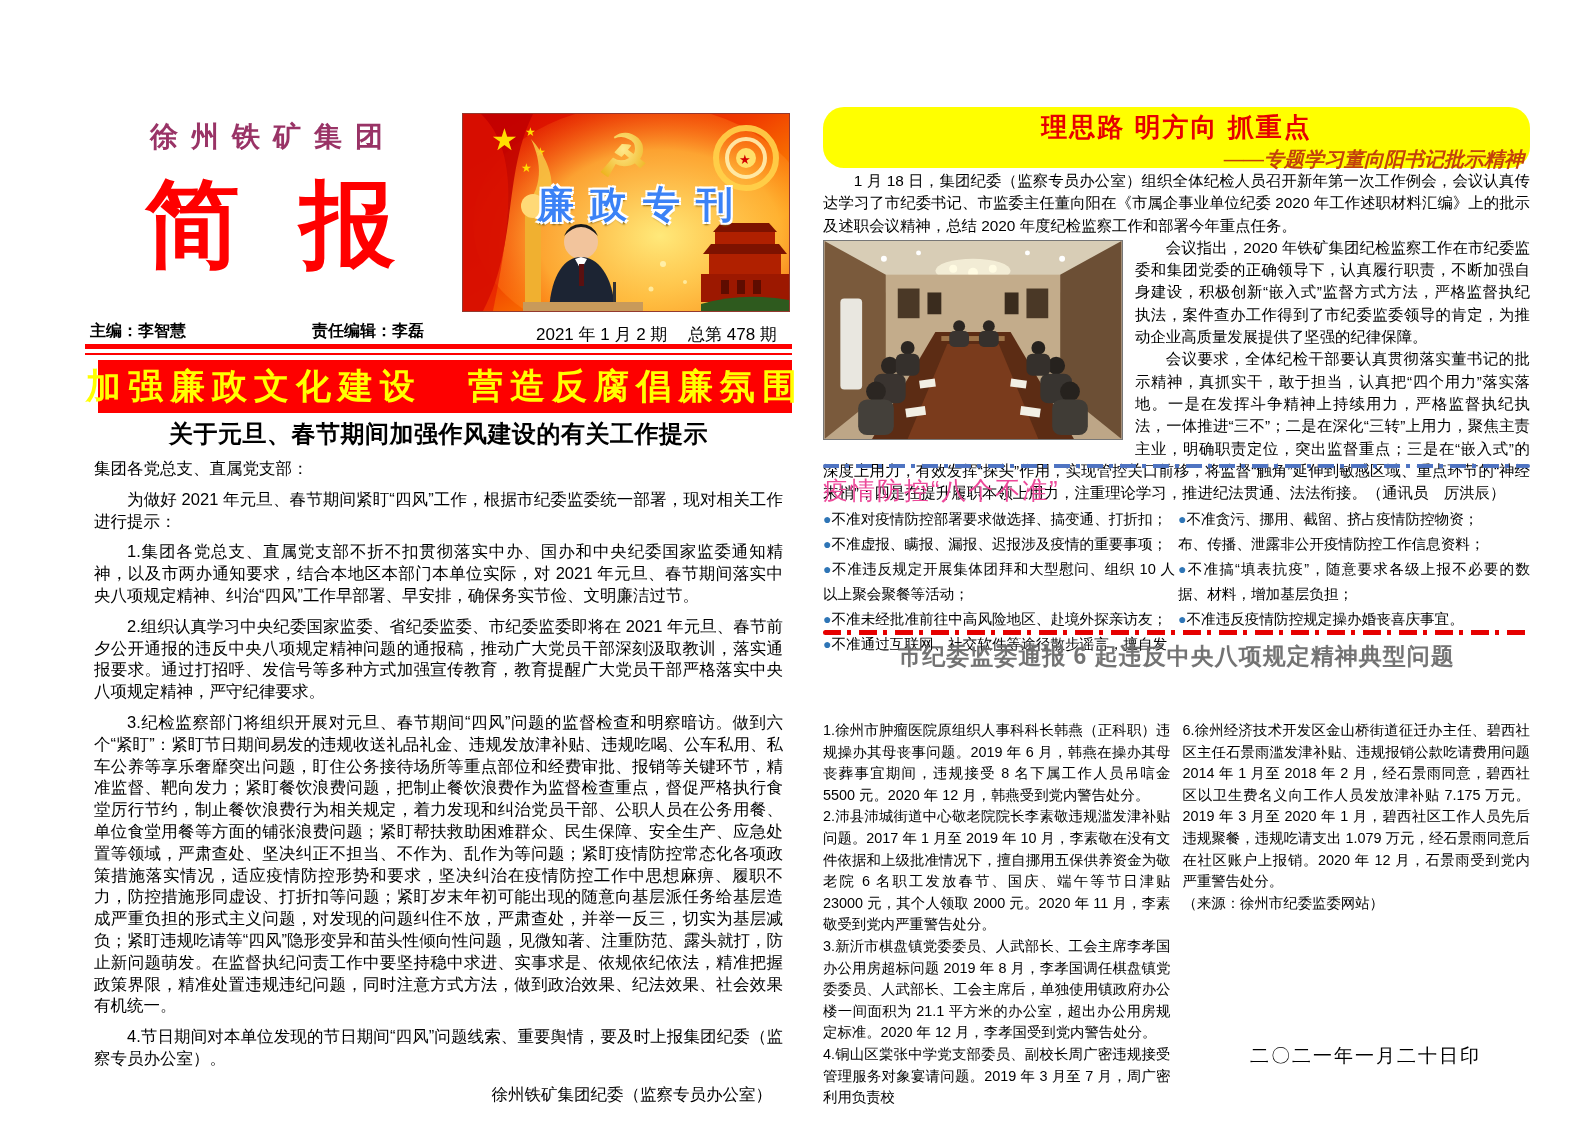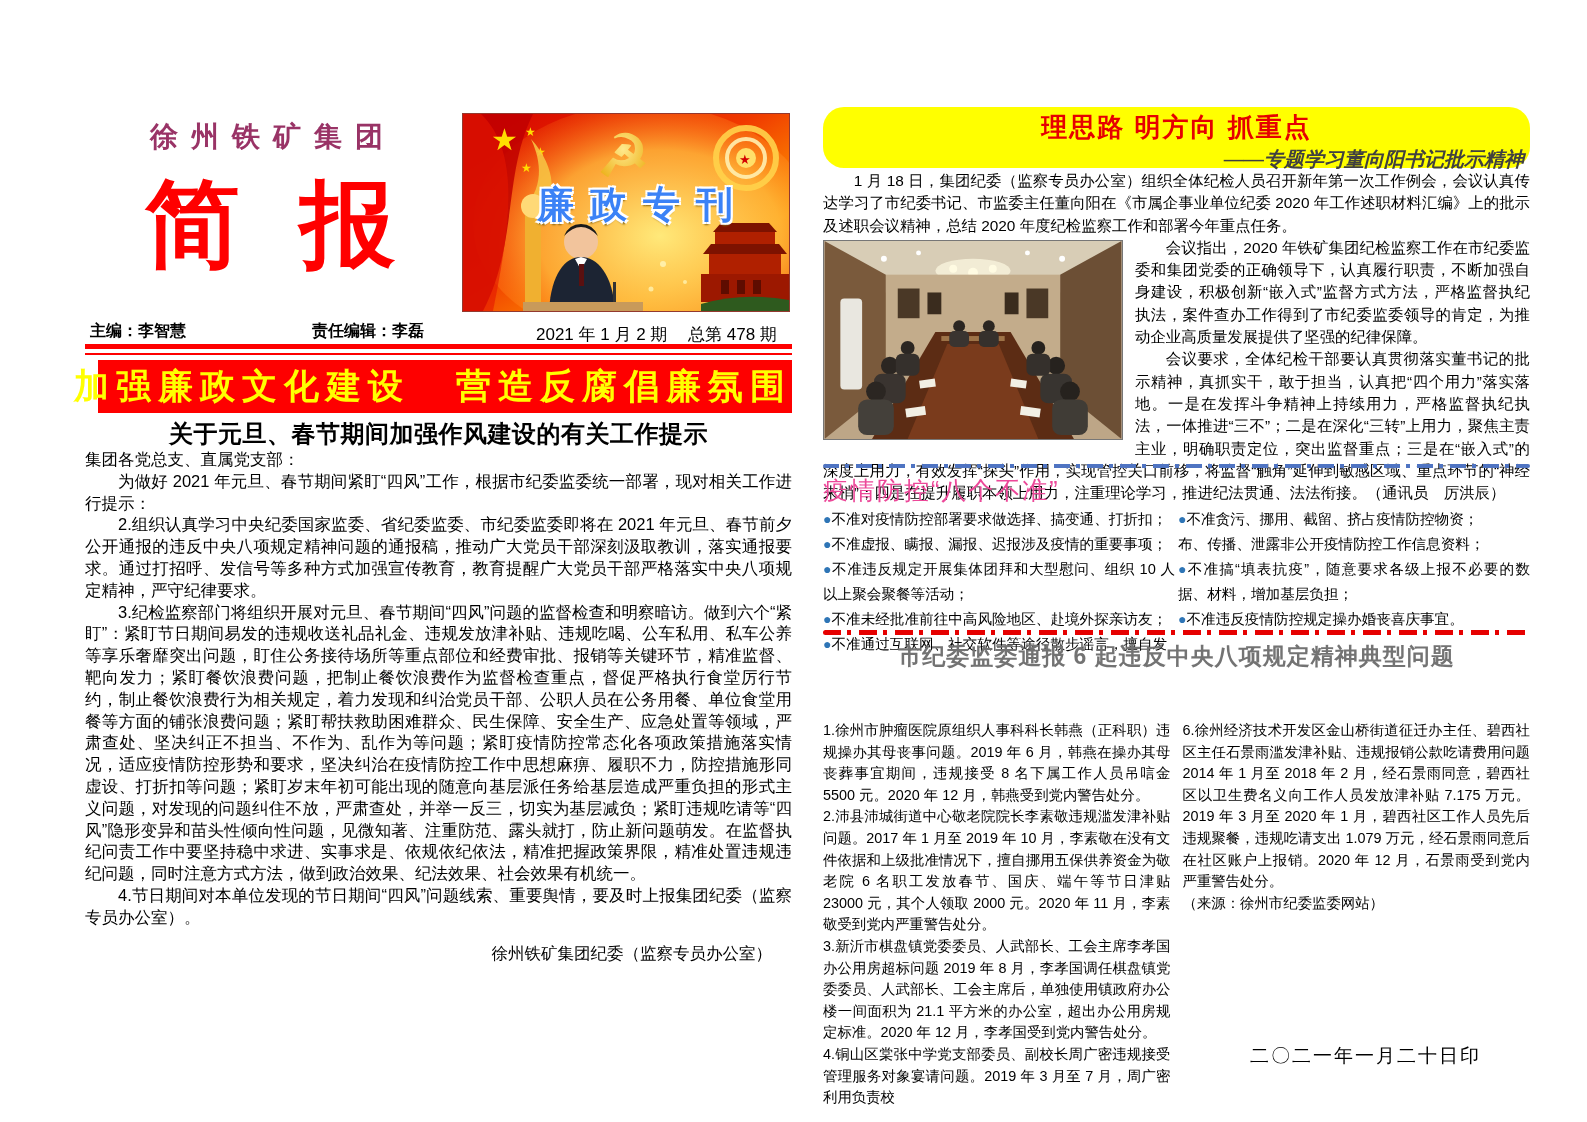--- a/index.html
+++ b/index.html
@@ -19,35 +19,35 @@
                 padding-left:34px;box-sizing:border-box;
                 color:#3b82f6;font-size:37px;font-weight:900;letter-spacing:16px;
                 font-family:"Liberation Serif",serif;
                 text-shadow:-2px -2px 0 #fff,2px -2px 0 #fff,-2px 2px 0 #fff,2px 2px 0 #fff,0 3px 2px #861;}
   .mh-info{position:absolute;top:321px;font-size:16px;font-weight:700;}
   .mh-issue{position:absolute;top:323px;font-size:17px;font-weight:400;}
   .red-double{position:absolute;left:85px;top:344px;width:707px;height:4px;
               border-top:5px solid #fe0000;border-bottom:2px solid #fe0000;}
   
   .slogan{position:absolute;left:98px;top:360px;width:694px;height:53px;background:#fe0000;
-          display:flex;align-items:center;justify-content:flex-end;gap:46px;
+          display:flex;align-items:center;justify-content:center;gap:46px;
           color:#ffff00;font-size:35px;font-weight:900;letter-spacing:7px;white-space:nowrap;}
   .l-title{position:absolute;left:85px;top:418px;width:707px;text-align:center;
            font-size:24px;font-weight:900;letter-spacing:0.5px;}
   .l-body{position:absolute;left:85px;top:449px;width:707px;font-size:16.5px;
           line-height:21.8px;text-align:justify;}
-  .l-body p{margin:0;}
+  .l-body p{margin:9px;}
   .indent{text-indent:2em;}
   .l-sign{text-align:right;margin-top:14px;padding-right:20px;}
   
   .r-col{left:823px;width:707px;position:absolute;border-radius:21px;}
   .yellow-banner{top:107px;height:61px;background:#ffff00;}
   .yb-title{text-align:center;color:#e60000;font-size:26px;font-weight:900;
             letter-spacing:2px;padding-top:3px;}
-  .yb-sub{text-align:right;color:#404040;font-size:20px;font-weight:700;font-style:italic;
+  .yb-sub{text-align:right;color:#c2410c;font-size:20px;font-weight:700;font-style:italic;
           font-family:"Liberation Serif",serif;padding-right:6px;margin-top:1px;}
   .r-article{top:170px;font-size:15.4px;line-height:22.3px;text-align:justify;}
   .r-article p{margin:0;}
   .meeting-photo{float:left;width:298px;height:198px;margin:3px 12px 2px 0;
                  border:1px solid #777;}
   .div-blue{top:464px;height:4px;
             background-image:repeating-linear-gradient(to right,#4f74c2 0 16px,transparent 16px 22px,#4f74c2 22px 26px,transparent 26px 33px);}
   .epi-title{top:474px;color:#ec4899;font-size:25px;font-weight:400;letter-spacing:2px;}
   .epi-cols{top:507px;display:flex;gap:3px;}
   .epi-col{width:352px;font-size:14.6px;line-height:25px;text-align:justify;}
@@ -142,20 +142,21 @@
   <div class="slogan">
     <span>加强廉政文化建设</span>
     <span>营造反腐倡廉氛围</span>
   </div>
 
   <div class="l-title">关于元旦、春节期间加强作风建设的有关工作提示</div>
 
   <div class="l-body">
     <p>集团各党总支、直属党支部：</p>
     <p class="indent">为做好 2021 年元旦、春节期间紧盯“四风”工作，根据市纪委监委统一部署，现对相关工作进行提示：</p>
+    <p class="indent">1.集团各党总支、直属党支部不折不扣贯彻落实中办、国办和中央纪委国家监委通知精神，以及市两办通知要求，结合本地区本部门本单位实际，对 2021 年元旦、春节期间落实中央八项规定精神、纠治“四风”工作早部署、早安排，确保务实节俭、文明廉洁过节。</p>
     <p class="indent">2.组织认真学习中央纪委国家监委、省纪委监委、市纪委监委即将在 2021 年元旦、春节前夕公开通报的违反中央八项规定精神问题的通报稿，推动广大党员干部深刻汲取教训，落实通报要求。通过打招呼、发信号等多种方式加强宣传教育，教育提醒广大党员干部严格落实中央八项规定精神，严守纪律要求。</p>
     <p class="indent">3.纪检监察部门将组织开展对元旦、春节期间“四风”问题的监督检查和明察暗访。做到六个“紧盯”：紧盯节日期间易发的违规收送礼品礼金、违规发放津补贴、违规吃喝、公车私用、私车公养等享乐奢靡突出问题，盯住公务接待场所等重点部位和经费审批、报销等关键环节，精准监督、靶向发力；紧盯餐饮浪费问题，把制止餐饮浪费作为监督检查重点，督促严格执行食堂厉行节约，制止餐饮浪费行为相关规定，着力发现和纠治党员干部、公职人员在公务用餐、单位食堂用餐等方面的铺张浪费问题；紧盯帮扶救助困难群众、民生保障、安全生产、应急处置等领域，严肃查处、坚决纠正不担当、不作为、乱作为等问题；紧盯疫情防控常态化各项政策措施落实情况，适应疫情防控形势和要求，坚决纠治在疫情防控工作中思想麻痹、履职不力，防控措施形同虚设、打折扣等问题；紧盯岁末年初可能出现的随意向基层派任务给基层造成严重负担的形式主义问题，对发现的问题纠住不放，严肃查处，并举一反三，切实为基层减负；紧盯违规吃请等“四风”隐形变异和苗头性倾向性问题，见微知著、注重防范、露头就打，防止新问题萌发。在监督执纪问责工作中要坚持稳中求进、实事求是、依规依纪依法，精准把握政策界限，精准处置违规违纪问题，同时注意方式方法，做到政治效果、纪法效果、社会效果有机统一。</p>
     <p class="indent">4.节日期间对本单位发现的节日期间“四风”问题线索、重要舆情，要及时上报集团纪委（监察专员办公室）。</p>
     <div class="l-sign">徐州铁矿集团纪委（监察专员办公室）</div>
   </div>
 
   <div class="r-col yellow-banner">
     <div class="yb-title">理思路 明方向 抓重点</div>
     <div class="yb-sub">——专题学习董向阳书记批示精神</div>
   </div>

